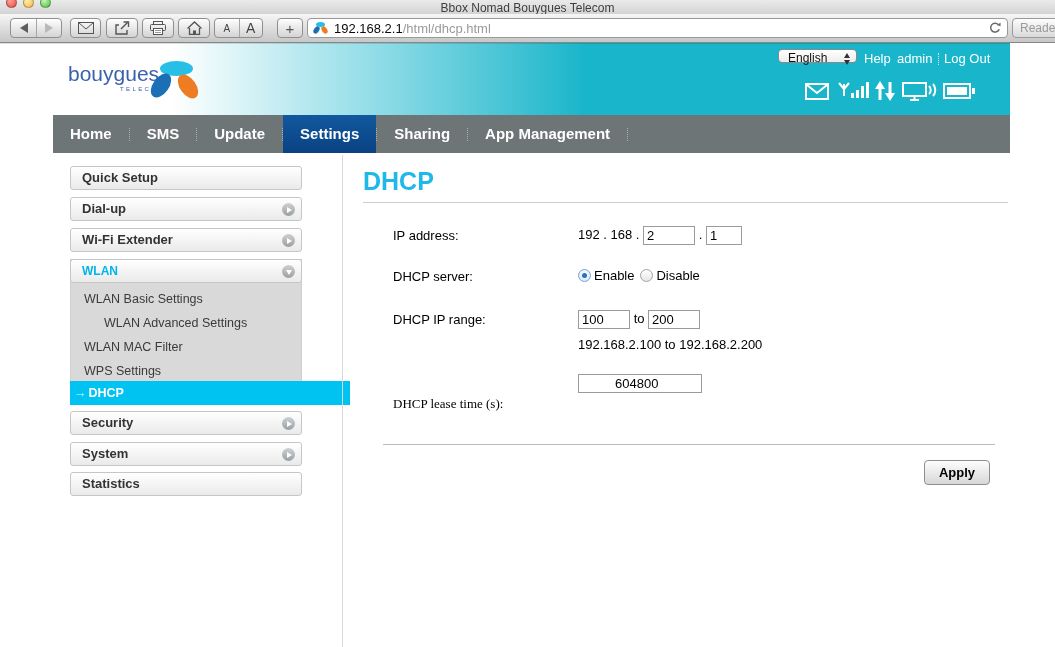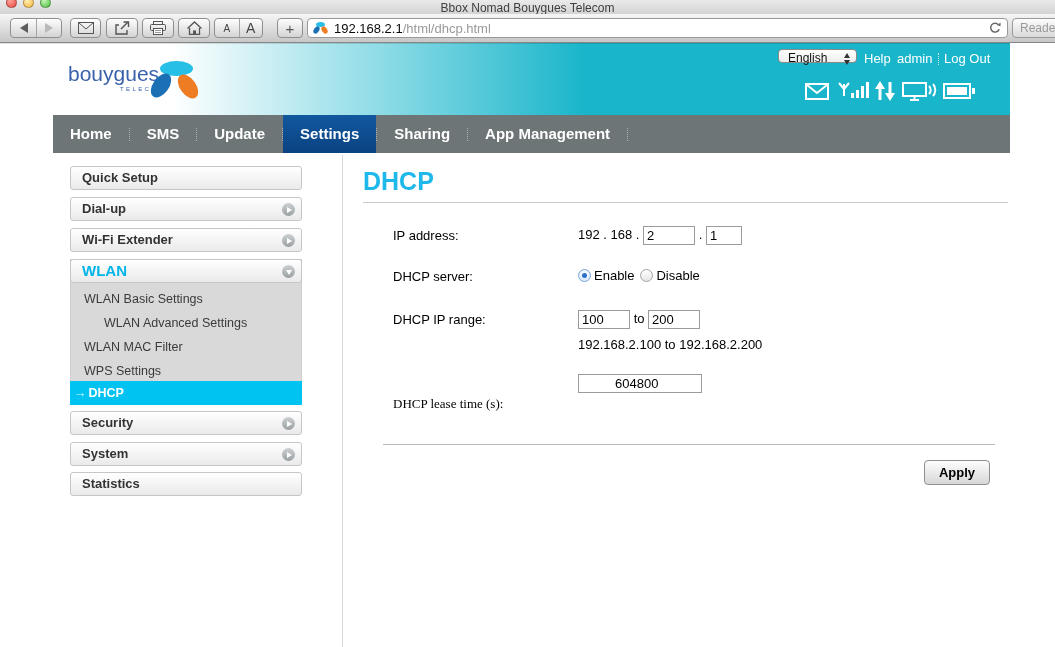--- a/index.html
+++ b/index.html
@@ -88,24 +88,24 @@
   .chev { position:absolute; right:6px; top:5px; width:13px; height:13px; border-radius:50%;
     background:linear-gradient(#cdd1d3,#9aa0a2); }
   .chev .tri-r { position:absolute; left:5px; top:3.5px; width:0; height:0;
     border-top:3px solid transparent; border-bottom:3px solid transparent; border-left:5px solid #fff; }
   .chev .tri-d { position:absolute; left:3.5px; top:5px; width:0; height:0;
     border-left:3px solid transparent; border-right:3px solid transparent; border-top:5px solid #fff; }
   .wlan-group { position:absolute; left:70px; top:259px; width:232px; height:146px;
     background:#d9d9d9; border:1px solid #cfcfcf; }
   .wlan-head { position:absolute; left:-1px; top:-1px; width:232px; height:24px;
     background:linear-gradient(#ffffff,#eaeaea); border:1px solid #c6c6c6; border-radius:3px;
-    font-size:15px; font-weight:bold; color:#00b6e8; line-height:22px; padding-left:11px; cursor:pointer; }
+    font-size:12px; font-weight:bold; color:#00b6e8; line-height:22px; padding-left:11px; cursor:pointer; }
   .sub-item { position:absolute; left:0; width:230px; height:24px; font-size:12.5px; color:#3a3a3a;
     line-height:24px; padding-left:13px; cursor:pointer; }
-  .sub-item.active { background:#00c3f1; color:#fff; font-weight:bold; width:232px; left:-1px; padding-left:4px; }
+  .sub-item.active { background:#00c3f1; color:#fff; font-weight:bold; width:280px; left:-1px; padding-left:4px; }
   .sub-item .arrow { color:#d8f6ff; margin-right:2px; font-weight:normal; }
 
   .vdivider { position:absolute; left:342px; top:155px; width:1px; height:492px; background:#d8d8d8; }
 
   
   .page-title { position:absolute; left:363px; top:167px; font-size:25px; font-weight:bold; color:#1eb8eb; }
   .hr1 { position:absolute; left:363px; top:202px; width:645px; height:1px; background:#ccc; }
   .hr2 { position:absolute; left:383px; top:444px; width:612px; height:1px; background:#bbb; }
   .flabel { position:absolute; left:393px; font-size:13px; color:#000; }
   .fctrl  { position:absolute; left:578px; font-size:13px; color:#000; white-space:nowrap; }

